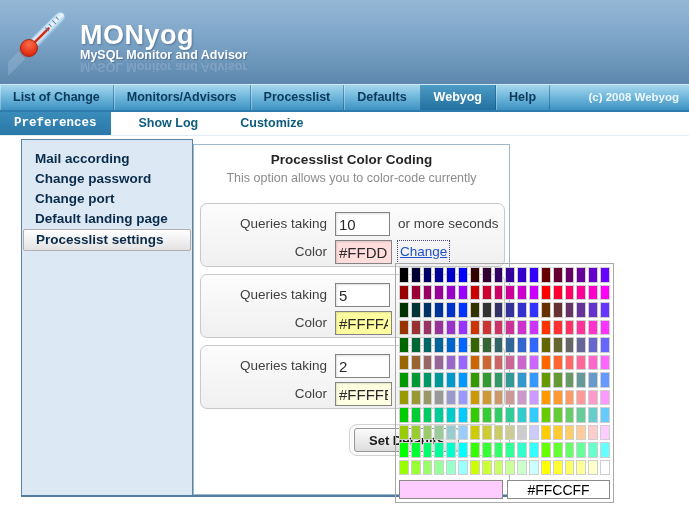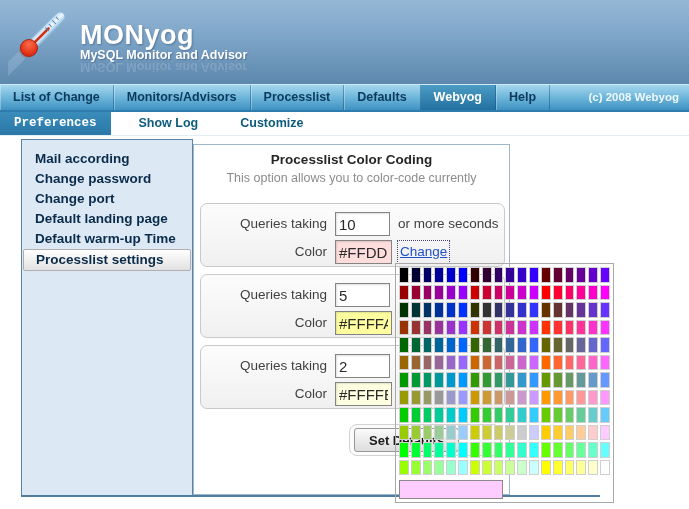--- a/index.html
+++ b/index.html
@@ -125,21 +125,20 @@
   <div class="subnav-tab active">Preferences</div>
   <div class="subnav-tab">Show Log</div>
   <div class="subnav-tab">Customize</div>
 </div>
 
 <div class="sidebar">
   <div class="sidebar-item">Mail according</div>
   <div class="sidebar-item">Change password</div>
   <div class="sidebar-item">Change port</div>
   <div class="sidebar-item">Default landing page</div>
-  <div class="sidebar-item">Default warm-up Time</div>
   <div class="sidebar-item selected">Processlist settings</div>
 </div>
 <div class="bottom-line"></div>
 
 <div class="panel">
   <div class="panel-title">Processlist Color Coding</div>
   <div class="panel-desc">
     <div>This option allows you to color-code currently</div>
   </div>
 
@@ -397,14 +396,15 @@
       <div class="swatch" style="background: rgb(204, 255, 255);"></div>
       <div class="swatch" style="background: rgb(255, 255, 0);"></div>
       <div class="swatch" style="background: rgb(255, 255, 51);"></div>
       <div class="swatch" style="background: rgb(255, 255, 102);"></div>
       <div class="swatch" style="background: rgb(255, 255, 153);"></div>
       <div class="swatch" style="background: rgb(255, 255, 204);"></div>
       <div class="swatch" style="background: rgb(255, 255, 255);"></div>
     </div>
   <div class="picker-bottom">
     <div class="picker-preview" style="background: rgb(255, 204, 255);"></div>
+    <input class="picker-input" value="#FFCCFF" style="">
   </div>
 </div>
 
 </body></html>

